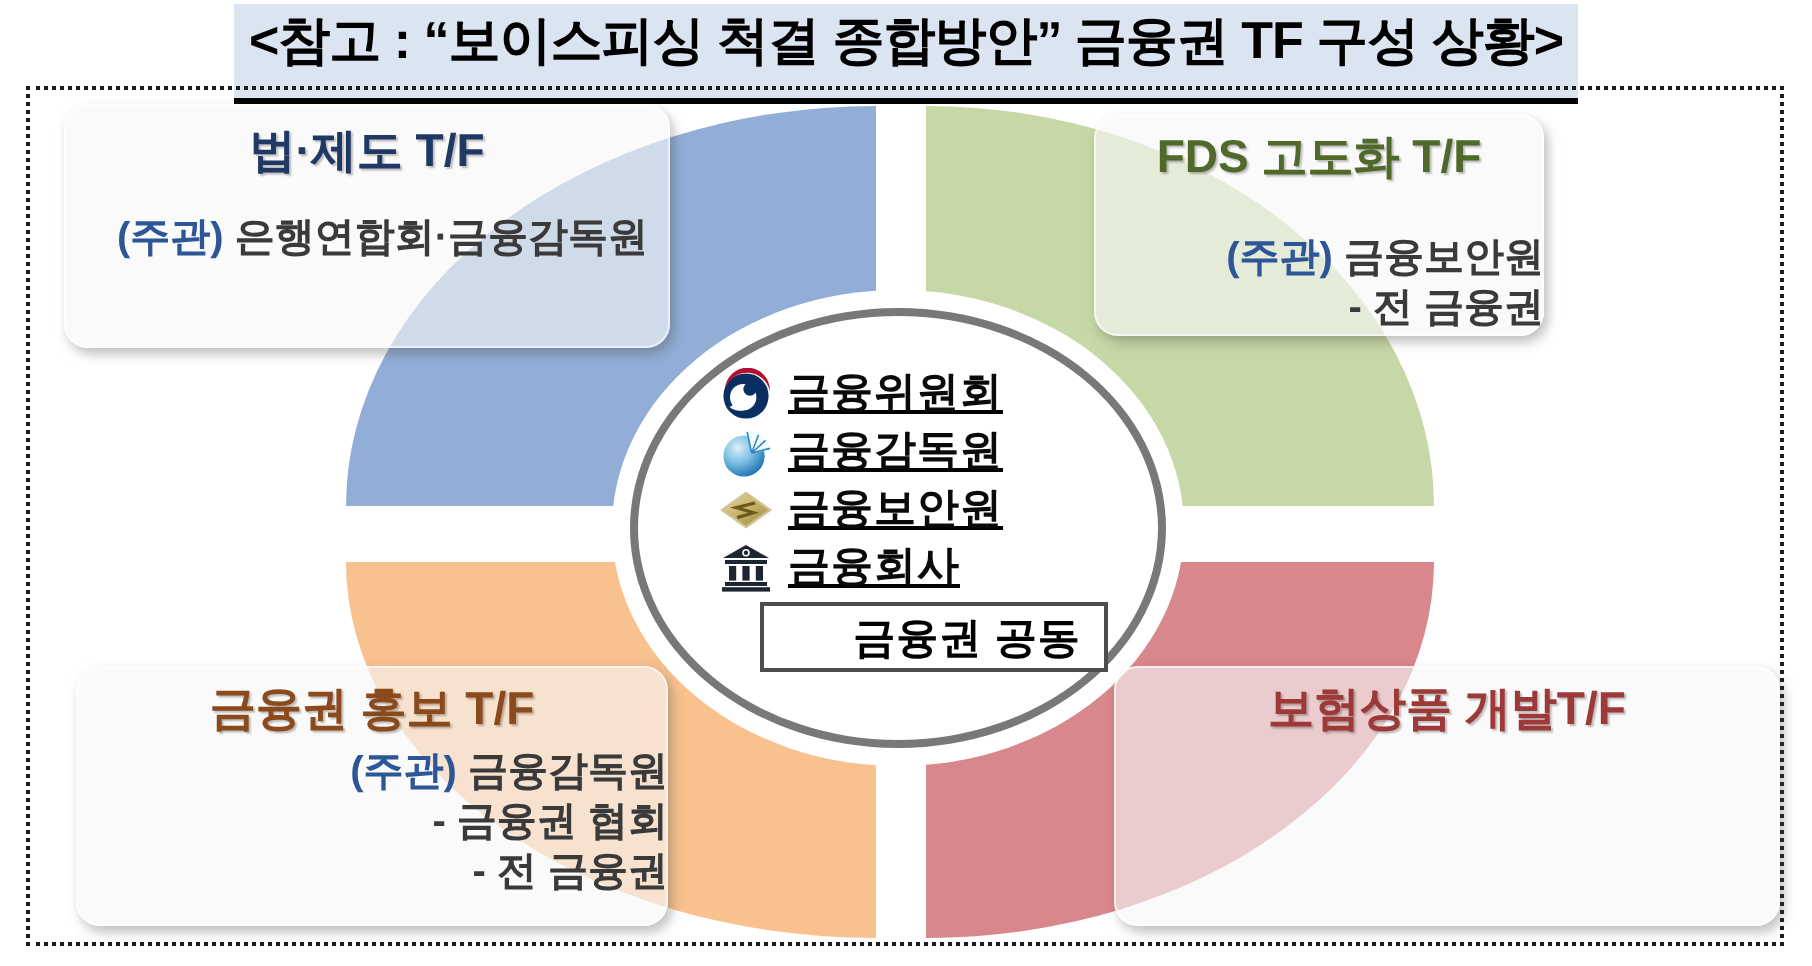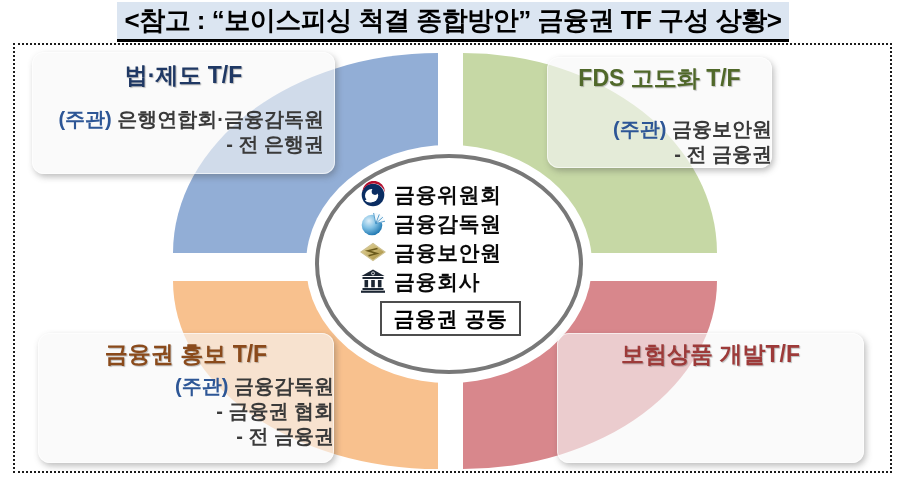--- a/index.html
+++ b/index.html
@@ -3,45 +3,45 @@
 <meta charset="utf-8">
 <style>
   html,body{margin:0;padding:0;background:#fff;}
   body{font-family:"Liberation Sans","DejaVu Sans",sans-serif;}
   .stage{position:relative;width:906px;height:483px;background:#fff;overflow:hidden;}
 
   
   .main-title{position:absolute;top:2px;left:0;width:100%;text-align:center;}
   .main-title .hl{
     display:inline-block;background:#dbe5f1;border-bottom:3px solid #000;
-    font-size:26px;font-weight:bold;color:#000;padding:1px 7px 1px 7px;letter-spacing:-0.5px;
+    font-size:26px;font-weight:bold;color:#000;padding:1px 7px 11px 7px;letter-spacing:-0.5px;
   }
 
   
   .frame{position:absolute;left:13px;top:43px;width:875px;height:426px;
     border:2px dotted #1c1c1c;background:transparent;}
 
   
   .quad{position:absolute;}
   .quad-tl{left:173px;top:53px;width:265px;height:200px;background:#92aed6;border-top-left-radius:100% 100%;}
   .quad-tr{left:463px;top:53px;width:254px;height:200px;background:#c6d8a5;border-top-right-radius:100% 100%;}
   .quad-bl{left:173px;top:281px;width:265px;height:188px;background:#f8c18e;border-bottom-left-radius:100% 100%;}
   .quad-br{left:463px;top:281px;width:254px;height:188px;background:#d8878c;border-bottom-right-radius:100% 100%;}
 
   
   .center-ellipse{position:absolute;left:315px;top:154px;width:260px;height:212px;
     background:#fff;border:4px solid #787878;border-radius:50%;
     box-shadow:0 0 0 9px #fff;}
   .center-content{position:absolute;left:360px;top:181px;width:190px;}
-  .org-row{display:flex;align-items:flex-start;height:29px;}
+  .org-row{display:flex;align-items:flex-end;height:29px;text-decoration:underline;}
   .org-icon{width:26px;height:26px;flex:0 0 26px;margin-right:8px;}
   .org-label{font-size:21px;font-weight:bold;color:#0a0a0a;letter-spacing:0.5px;white-space:nowrap;}
   .common-badge{position:absolute;left:380px;top:301px;width:137px;height:31px;
     background:#fff;border:2px solid #4d4d4d;display:flex;align-items:center;justify-content:center;
-    font-size:21px;font-weight:bold;color:#000;letter-spacing:0.5px;}
+    font-size:21px;font-weight:bold;color:#000;letter-spacing:0.5px;padding-left:33px;}
 
   
   .panel{position:absolute;background:rgba(247,247,247,0.62);border-radius:12px;
     box-shadow:2px 3px 6px rgba(70,70,70,0.35), inset 0 0 0 1px rgba(255,255,255,0.6);}
   .panel-title{font-weight:bold;font-size:23px;text-align:center;white-space:nowrap;
     text-shadow:1px 1px 1px rgba(0,0,0,0.25);}
   .panel-lines{font-size:20px;font-weight:bold;color:#3a3a3a;line-height:25px;white-space:nowrap;}
   .lead-label{color:#2d5696;}
 
   .panel-tl{left:32px;top:52px;width:303px;height:122px;}
@@ -49,21 +49,21 @@
   .panel-tl .panel-lines{margin-top:16px;text-align:right;padding-right:11px;}
 
   .panel-tr{left:547px;top:57px;width:225px;height:111px;}
   .panel-tr .panel-title{margin-top:6px;color:#50682a;}
   .panel-tr .panel-lines{margin-top:23px;text-align:right;padding-left:17px;}
 
   .panel-bl{left:38px;top:333px;width:296px;height:130px;}
   .panel-bl .panel-title{margin-top:6px;color:#8a4a1b;}
   .panel-bl .panel-lines{margin-top:4px;text-align:right;padding-right:0;}
 
-  .panel-br{left:557px;top:333px;width:307px;height:130px;}
+  .panel-br{left:557px;top:333px;width:333px;height:130px;}
   .panel-br .panel-title{margin-top:6px;color:#9d3a39;}
   .panel-br .panel-lines{margin-top:4px;text-align:left;padding-left:21px;}
 </style>
 </head>
 <body>
 
 <div class="stage">
 
   <div class="main-title">
     <span class="hl">&lt;참고 : “보이스피싱 척결 종합방안” 금융권 TF 구성 상황&gt;</span>
@@ -136,21 +136,20 @@
 
   <div class="common-badge">금융권 공동</div>
 
   <div class="panel panel-tl">
     <div class="panel-title">법·제도 T/F</div>
     <div class="panel-lines">
       <div>
         <span class="lead-label">(주관)</span>
         <span>은행연합회·금융감독원</span>
       </div>
-      <div>- 전 은행권</div>
     </div>
   </div>
 
   <div class="panel panel-tr">
     <div class="panel-title">FDS 고도화 T/F</div>
     <div class="panel-lines">
       <div>
         <span class="lead-label">(주관)</span>
         <span>금융보안원</span>
       </div>

